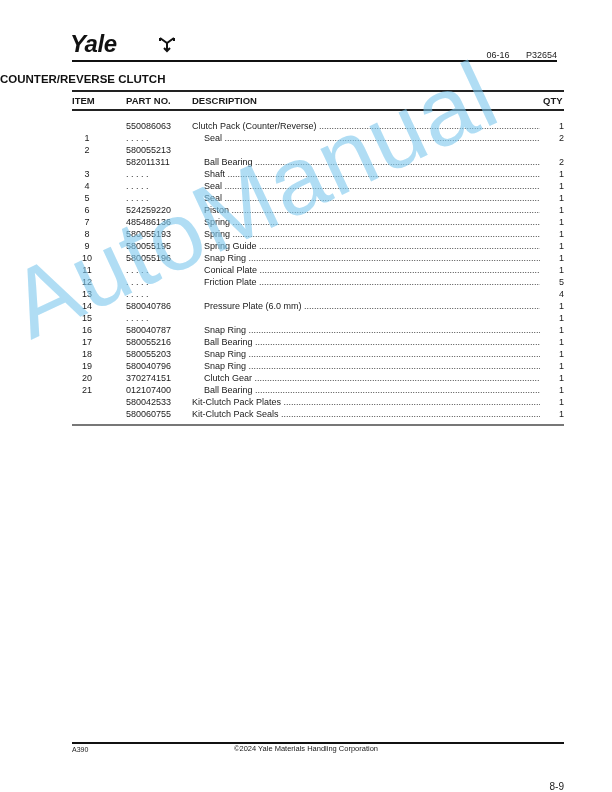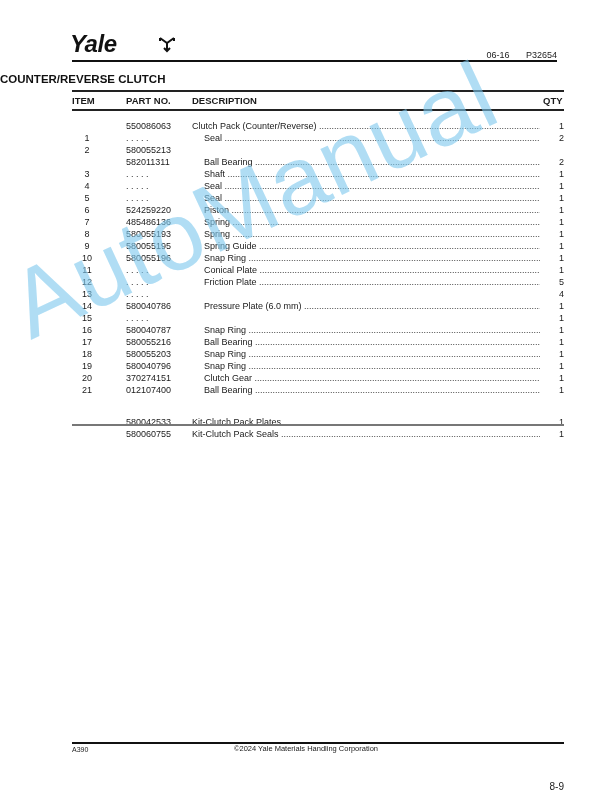--- a/index.html
+++ b/index.html
@@ -15,21 +15,21 @@
   .title { position: absolute; left: 0; width: 100%; top: 73px; text-align: left;
            font-weight: bold; font-size: 11.5px; color: #111; }
   .rule { position: absolute; left: 72px; width: 492px; background: #222; }
   .rule.h1 { top: 90px; height: 1.5px; }
   .rule.h2 { top: 109px; height: 1.5px; }
   .rule.h3 { top: 424px; height: 2px; background: #777; }
   .thead { position: absolute; top: 95px; left: 0; width: 612px; font-weight: bold; font-size: 9.5px; }
   .thead div { position: absolute; }
   .rows { position: absolute; top: 120px; left: 0; width: 612px; font-size: 9px; }
   .row { position: relative; height: 12px; line-height: 12px; }
-  .row.gap { margin-top: 20px; }
+  .row.gap { margin-top: 0; }
   .c-item { position: absolute; left: 72px; width: 30px; text-align: center; }
   .c-part { position: absolute; left: 126px; }
   .c-desc { position: absolute; left: 192px; width: 348px; overflow: hidden; white-space: nowrap; }
   .c-desc.indent { left: 204px; width: 336px; }
   .c-desc .lead::after { content: " ........................................................................................................................................................................"; color: #333; }
   .c-qty { position: absolute; left: 548px; width: 16px; text-align: right; }
   .watermark { position: absolute; left: 40px; top: 250px; font-family: "Liberation Sans", sans-serif;
                font-size: 96px; font-weight: normal; color: #7cc8ee; opacity: 0.6;
                transform: rotate(-25deg); transform-origin: left bottom; white-space: nowrap;
                pointer-events: none; letter-spacing: 1px; }

